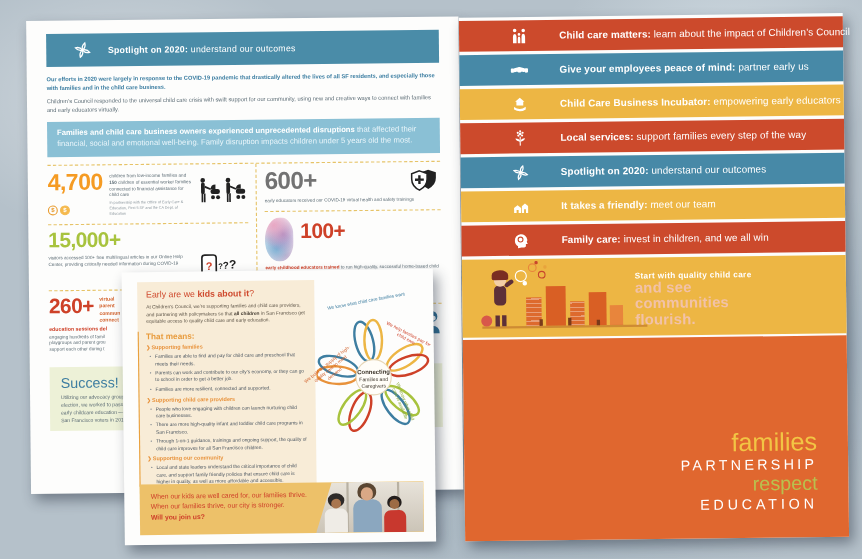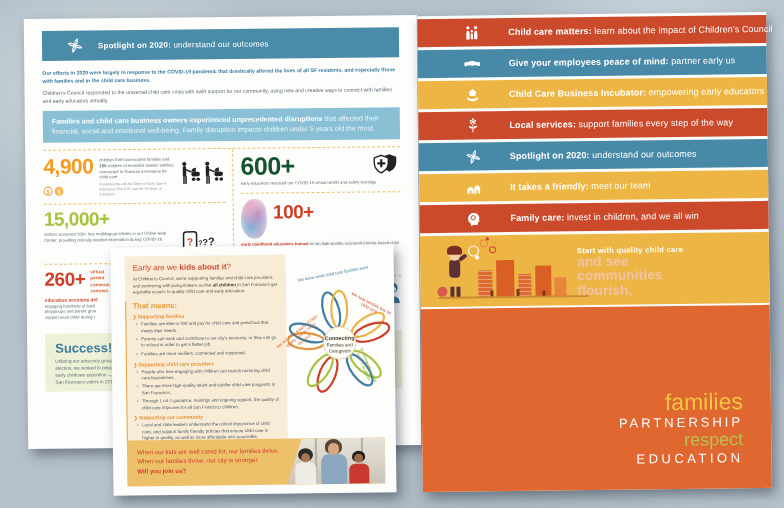--- a/index.html
+++ b/index.html
@@ -36,21 +36,21 @@
   .fine{font-size:3.4px;color:#8a959c;line-height:1.35;margin-top:2px}
   .blk-a{display:flex}
   .a-left{width:56px;flex:none}
   .num-a{font-size:21px;color:#f59b23}
   .coins{margin-top:3px}
   .coin{display:inline-flex;align-items:center;justify-content:center;width:9px;height:9px;border-radius:50%;border:1.3px solid #e89b2e;color:#e89b2e;font-size:5.5px;font-weight:bold;box-sizing:border-box}
   .coin.fill{background:#f5b94d;color:#fff;border-color:#f5b94d;margin-left:2px}
   .a-mid{flex:1;padding:2px 4px 0 0}
   .a-sil{width:46px;flex:none;padding-top:6px}
   .b-top{display:flex;justify-content:space-between;align-items:flex-start}
-  .num-b{font-size:25px;color:#14532d}
+  .num-b{font-size:22px;color:#737373}
   .num-c{font-size:19px;color:#a8c33e}
   .c-row{display:flex;margin-top:3px}
   .c-txt{flex:1;padding-right:4px}
   .c-phone{width:44px;flex:none;display:flex;align-items:flex-start}
   .qqq{font-weight:bold;color:#222;line-height:1;margin-top:2px}
   .qqq span:nth-child(1){font-size:7px}.qqq span:nth-child(2){font-size:9px}.qqq span:nth-child(3){font-size:11px}
   .d-top{display:flex;align-items:flex-start}
   .mom-blob{width:26px;height:40px;flex:none;border-radius:55% 45% 48% 52%;
     background:
       radial-gradient(circle at 32% 18%, #e8a7c3, transparent 52%),
@@ -69,21 +69,21 @@
   .e-bold{margin-top:2px;font-size:4.8px;font-weight:bold;color:#ce4128}
   .e-lines{margin-top:1px}
   .blk-f{display:flex;align-items:flex-start}
   .f-numbox{margin:0 4px;flex:none}
   .f-num{font-size:15px;color:#27415e}
   .f-unit{display:block;font-size:6px;letter-spacing:1px;font-weight:bold;color:#27415e;margin-top:1px}
   .f-text{flex:1}
   .f-text b{color:#333}
   .p1-success{margin-top:7px;background:#edf1d7;padding:7px 10px;height:58px;box-sizing:border-box}
   .s-head{display:flex;align-items:baseline}
-  .s-title{font-size:13px;font-weight:bold;color:#3e7ea1}
+  .s-title{font-size:13px;font-weight:normal;color:#3e7ea1}
   .s-sub{margin-left:5px;font-size:5px;font-weight:bold;color:#4a4a4a}
   .s-body{margin-top:3px;font-size:4.6px;color:#5b6b74;line-height:1.5}
   .s-body span{display:block}
   
   .page2{left:112px;top:246px;width:283px;height:248px;transform:rotate(-0.7deg);z-index:2}
   .p2-cream{position:absolute;left:14px;top:9px;width:161px;height:192px;background:#f8ecd7;padding:7px 8px;box-sizing:border-box}
   .p2-h{font-size:8px;color:#cf4a2e}
   .p2-para{margin-top:4px;font-size:4.4px;color:#5c5346;line-height:1.5}
   .p2-para b{color:#3c342a}
   .p2-means{margin-top:5px;border-left:1.5px solid #e9a13e;margin-left:-8px;padding-left:6.5px}
@@ -181,21 +181,21 @@
   <div class="p1-intro2">Children’s Council responded to the universal child care crisis with swift support for our community, using new and creative ways to connect with families and early educators virtually.</div>
 
   <div class="p1-callout">
     <b>Families and child care business owners experienced unprecedented disruptions</b><span> that affected their financial, social and emotional well-being. Family disruption impacts children under 5 years old the most.</span>
   </div>
 
   <div class="p1-stats">
     <div class="col col-l">
       <div class="blk blk-a">
         <div class="a-left">
-          <div class="num num-a">4,900</div>
+          <div class="num num-a">4,700</div>
           <div class="coins">
             <span class="coin">$</span><span class="coin fill">$</span>
           </div>
         </div>
         <div class="a-mid stxt">
           <span>children from low-income families and </span><b>150</b><span> children of essential worker families connected to financial assistance for child care</span>
           <div class="fine">In partnership with the Office of Early Care &amp; Education, First 5 SF and the CA Dept. of Education</div>
         </div>
         <div class="a-sil">
           <svg viewBox="0 0 46 26" width="46" height="26" fill="#222">

